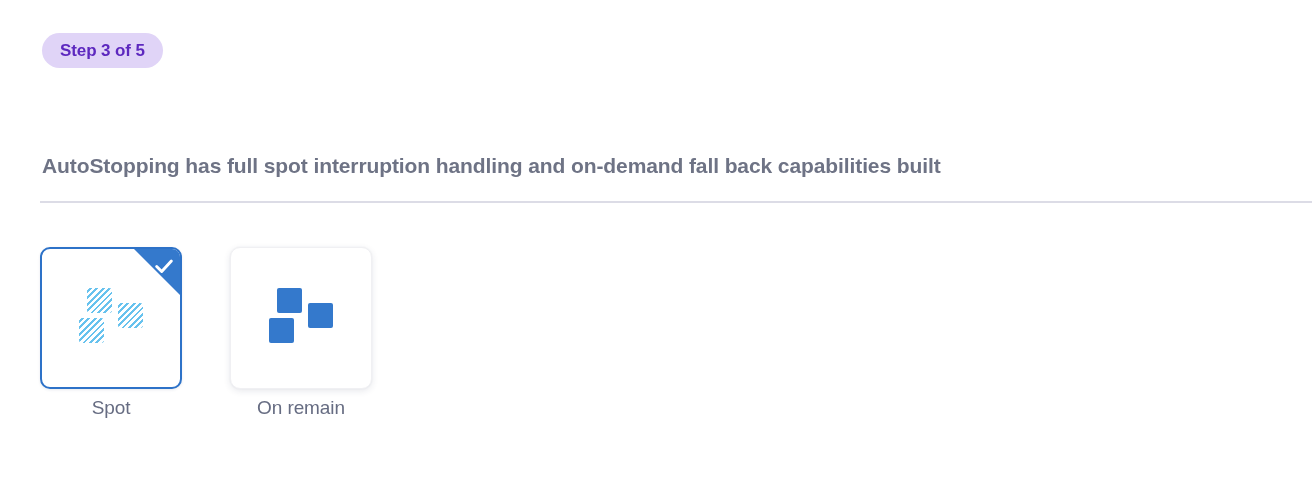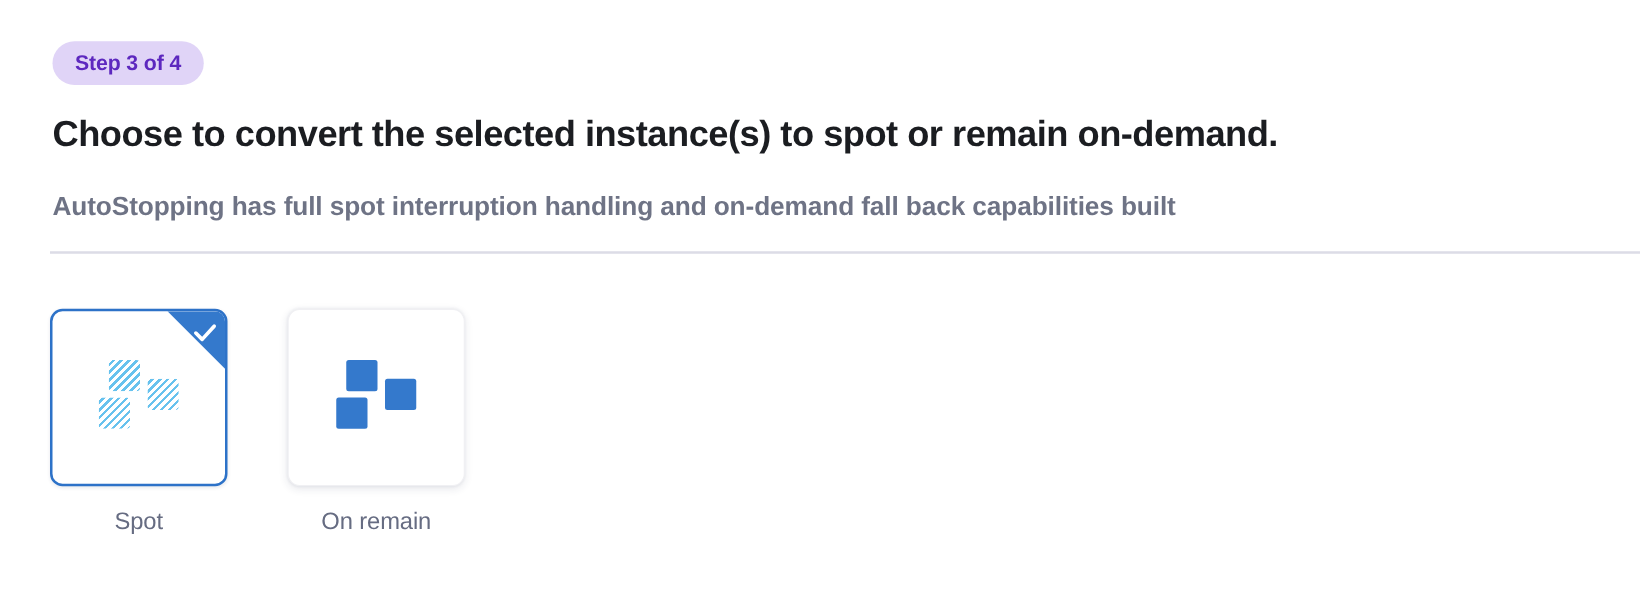--- a/index.html
+++ b/index.html
@@ -156,37 +156,36 @@
     background-color: #ffffff;
     background-image: repeating-linear-gradient(
       -45deg,
       #67C2EE 0px, #67C2EE 2px,
       #ffffff 2px, #ffffff 4.5px
     );
     border-radius: 3px;
   }
 
   .option-label {
-    margin-top: 14px;
+    margin-top: 4px;
     width: 110px;
     text-align: center;
     font-size: 19px;
     color: #666C82;
     line-height: 30px;
     letter-spacing: -0.1px;
   }
 </style>
 </head>
 <body>
 
 <div class="page">
 
-  <div class="step-badge">Step 3 of 4</div>
-
-  <div class="headline">Choose to convert the selected instance(s) to spot or remain on-demand.</div>
+  <div class="step-badge">Step 3 of 5</div>
+
 
   <div class="subhead">AutoStopping has full spot interruption handling and on-demand fall back capabilities built</div>
 
   <div class="divider"></div>
 
   <div class="card-row">
 
     <div class="option">
       <div class="card selected">
         <div class="glyph striped">

